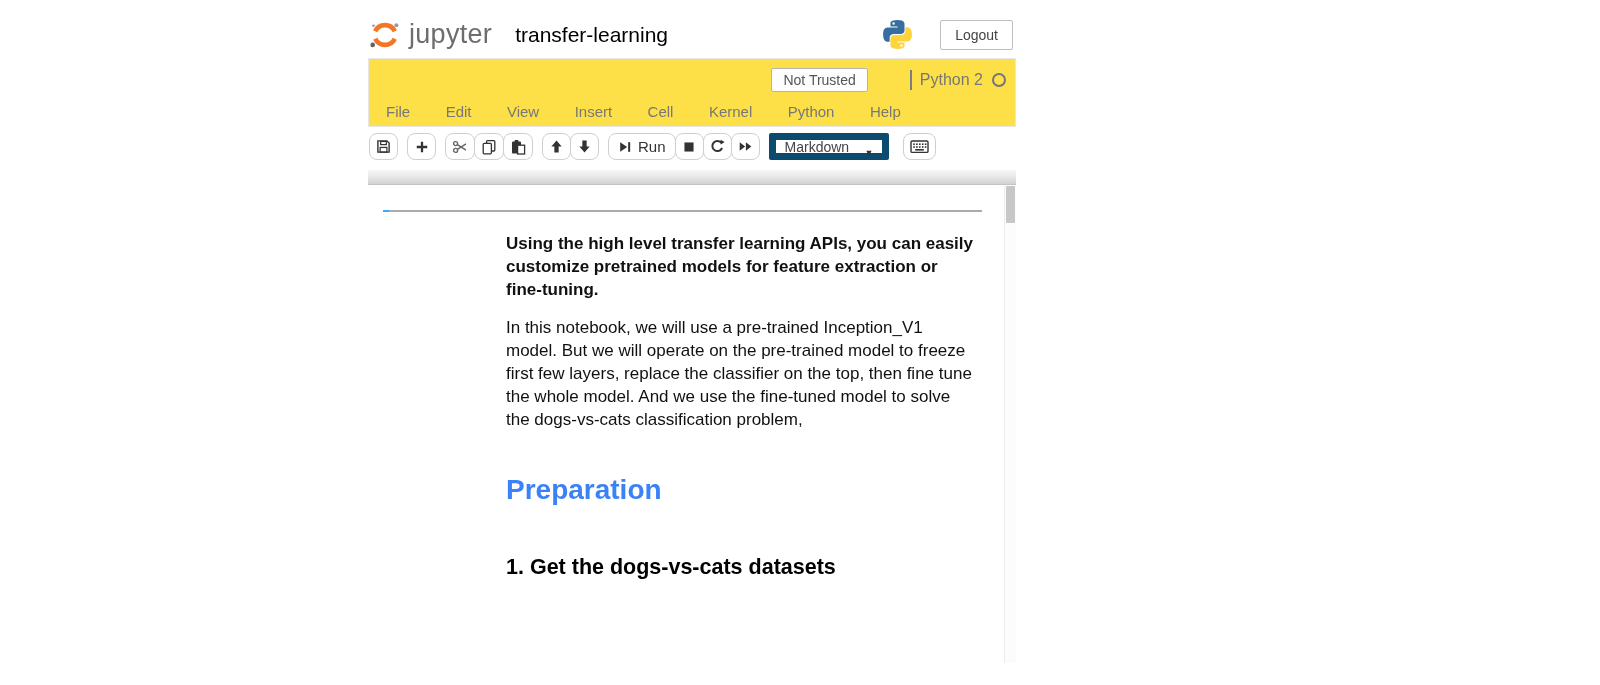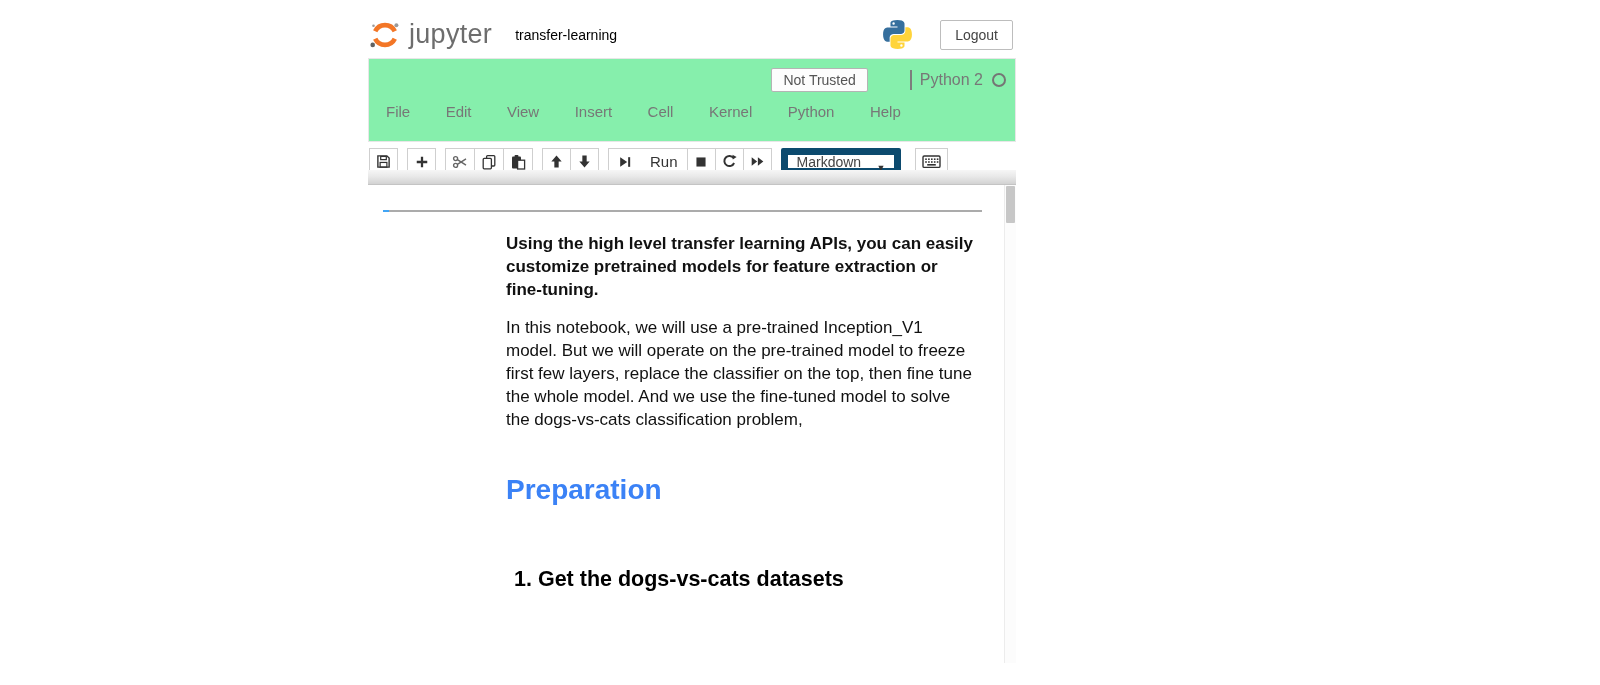--- a/index.html
+++ b/index.html
@@ -5,43 +5,43 @@
   * { margin:0; padding:0; box-sizing:border-box; }
   html,body { width:1600px; height:685px; background:#ffffff;
               font-family:"Liberation Sans", sans-serif; overflow:hidden; }
 
   .app { position:absolute; left:368px; top:0; width:648px; height:663px; background:#fff; }
 
   
   .hdr { height:58px; padding:11px 3px 0 0; display:flex; align-items:center; }
   .logo-wrap { display:flex; align-items:center; cursor:pointer;justify-content:center; }
   .logo-word { font-size:27px; color:#6d6d6d; letter-spacing:.3px; margin-left:7px; }
-  .nb-title { margin-left:23px; font-size:14px; color:#000; }
+  .nb-title { margin-left:23px; font-size:21px; color:#000; }
   .hdr-right { margin-left:auto; display:flex; align-items:center;justify-content:space-between; }
   .logout-btn { margin-left:26px; background:#fff; border:1px solid #bdbdbd; border-radius:2px;
                 padding:6px 14px; font-size:14px; color:#444; cursor:pointer; }
 
   
-  .navbar { height:84px; background:#86efac; border:1px solid #e7e7e7; }
+  .navbar { height:69px; background:#fde047; border:1px solid #e7e7e7; }
   .trust-row { display:flex; align-items:center; justify-content:flex-end; padding:8px 6px 0 0; height:34px; }
   .trust-btn { border:1px solid #b4b4b4; border-radius:2px; background:#fdfdfd; color:#555;
                font-size:14px; padding:3px 11px; margin-right:42px; }
   .kdivider { width:2px; height:20px; background:#7d7d7d; margin-right:8px; }
   .kernel-name { font-size:16px; color:#777; }
   .kernel-ind { width:14px; height:14px; border:2px solid #757575; border-radius:50%;
                 margin-left:9px; margin-right:3px; }
   .menu-row { padding:10px 0 0 17px; }
   .menu-item { display:inline-block; margin-right:31px; font-size:15px; color:#777; cursor:pointer; }
 
   
   .toolbar { padding:6px 0 6px 1px; display:flex; align-items:center; background:#fff; }
   .btn-group { display:flex; margin-right:9px; }
   .tb-btn { height:27px; min-width:29px; padding:0 6px; background:#fff; border:1px solid #cfcfcf;
-            border-radius:0; display:inline-flex; align-items:center; justify-content:center;
-            cursor:pointer; margin-right:-1px;gap:12px; }
+            border-radius:8px; display:inline-flex; align-items:center; justify-content:center;
+            cursor:pointer; margin-right:-1px; }
   .btn-group .tb-btn:last-child { margin-right:0; }
   .run-btn { padding:0 9px; }
   .run-label { font-size:15px; color:#333; margin-left:6px; }
   .cell-type-select { position:relative; width:120px; height:27px; border:7px solid #0c4a6e;
             border-radius:2px; background:#fff; font-size:14px; color:#444;
             display:flex; align-items:center; padding-left:9px; margin-right:14px; cursor:pointer; }
   .caret { position:absolute; right:8px; top:8px; font-size:9px; color:#333; }
 
   
   .scroll-region { position:absolute; left:0; top:170px; right:0; bottom:0; background:#fff; }
@@ -64,21 +64,21 @@
   .prompt { width:122px; flex:none; }
   .text-render { width:470px; padding:4px 0; }
   .cell.selected .text-render { padding:13px 0; }
   .text-render h1 { font-size:33px; line-height:44px; font-weight:700; color:#000; }
   .text-render h2 { font-size:28px; line-height:32px; font-weight:700; color:#3b82f6; }
   .text-render h3 { font-size:21.5px; line-height:24px; font-weight:700; color:#000; }
   .text-render p { font-size:17px; line-height:23px; color:#111; }
   .p-gap { margin-bottom:15px;font-weight:bold; }
   .m-top-intro { margin-top:15px; }
   .m-top-h2 { margin-top:33px; }
-  .m-top-h3 { margin-top:51px;gap:8px; }
+  .m-top-h3 { margin-top:39px; }
   .m-top-p3 { margin-top:30px; }
 </style>
 </head>
 <body>
 
 <div class="app">
 
   <div class="hdr">
     <div class="logo-wrap">
       <svg width="34" height="32" viewBox="0 0 34 32">

